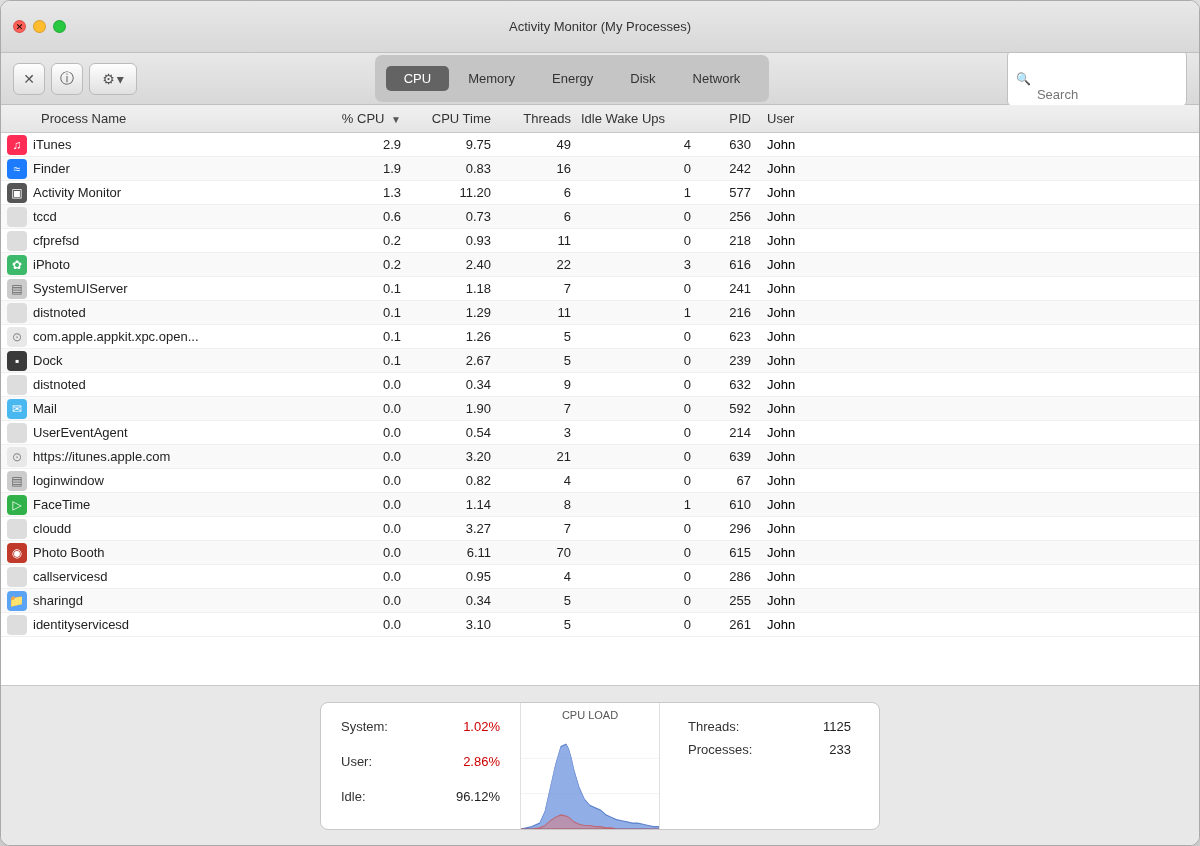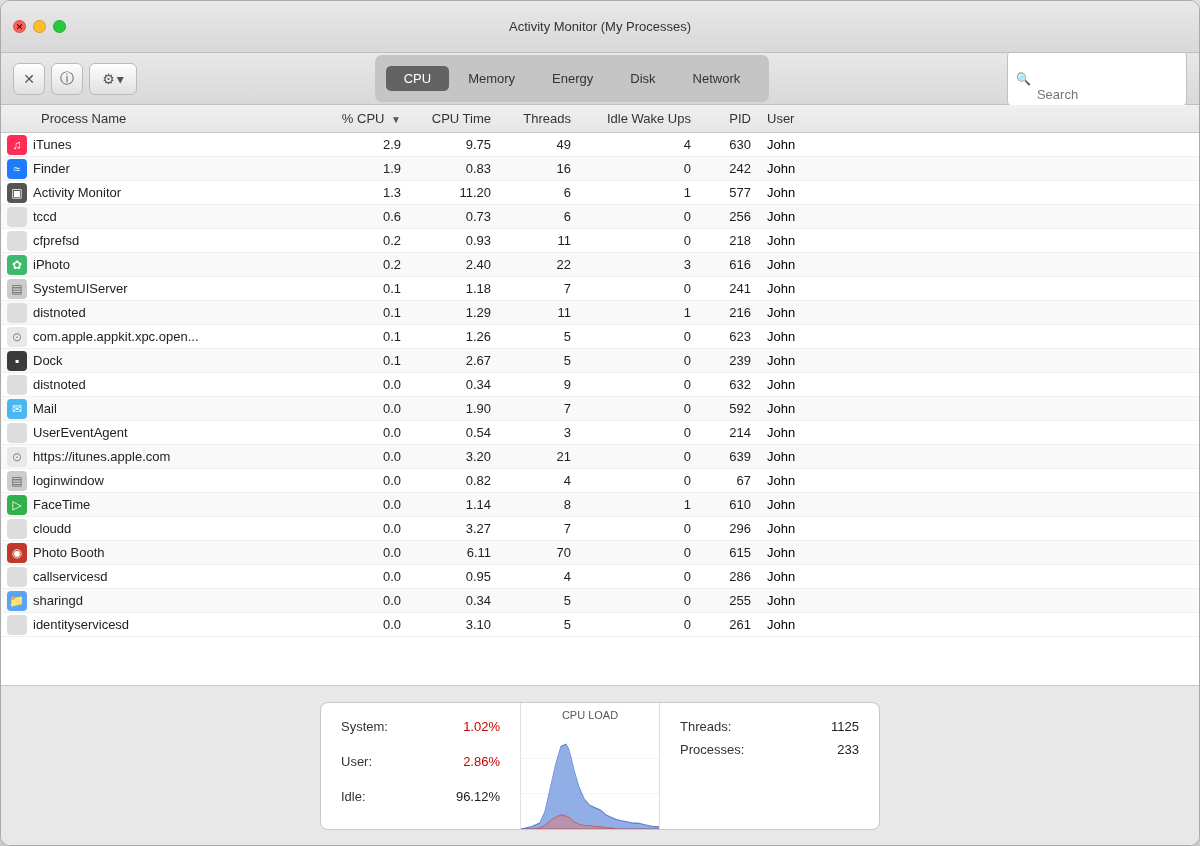--- a/index.html
+++ b/index.html
@@ -140,21 +140,21 @@
       background: linear-gradient(to bottom, #f0f0f0, #e5e5e5);
       border-bottom: 1px solid #c8c8c8;
       padding: 0;
       height: 28px;
       flex-shrink: 0;
     }
     .col-process { width: 320px; padding-left: 40px; font-weight: 500; color: #333; flex-shrink: 0; }
     .col-cpu { width: 90px; text-align: right; padding-right: 10px; font-weight: 500; color: #333; flex-shrink: 0; }
     .col-cputime { width: 90px; text-align: right; padding-right: 10px; font-weight: 500; color: #333; flex-shrink: 0; }
     .col-threads { width: 80px; text-align: right; padding-right: 10px; font-weight: 500; color: #333; flex-shrink: 0; }
-    .col-idle { width: 120px; text-align: right; padding-right: 10px; font-weight: 500; color: #333; flex-shrink: 0; }
+    .col-idle { width: 120px; padding-right: 10px; font-weight: 500; color: #333; flex-shrink: 0; }
     .col-pid { width: 60px; text-align: right; padding-right: 10px; font-weight: 500; color: #333; flex-shrink: 0; }
     .col-user { width: 80px; padding-left: 6px; font-weight: 500; color: #333; flex-shrink: 0; }
     .sort-arrow { font-size: 10px; color: #555; margin-left: 3px; }
     
     .table-body {
       flex: 1;
       overflow-y: auto;
       background: white;
     }
     .table-row {
@@ -246,21 +246,21 @@
       padding: 6px 0 2px;
       font-weight: 500;
     }
     .chart-canvas {
       flex: 1;
       position: relative;
       overflow: hidden;
     }
     .stats-right {
       width: 220px;
-      padding: 16px 20px;
+      padding: 16px 28px;
       display: flex;
       flex-direction: column;
       gap: 8px;
       border-left: 1px solid #e0e0e0;
     }
 
     
     .cpu-chart {
       width: 100%;
       height: 100%;

